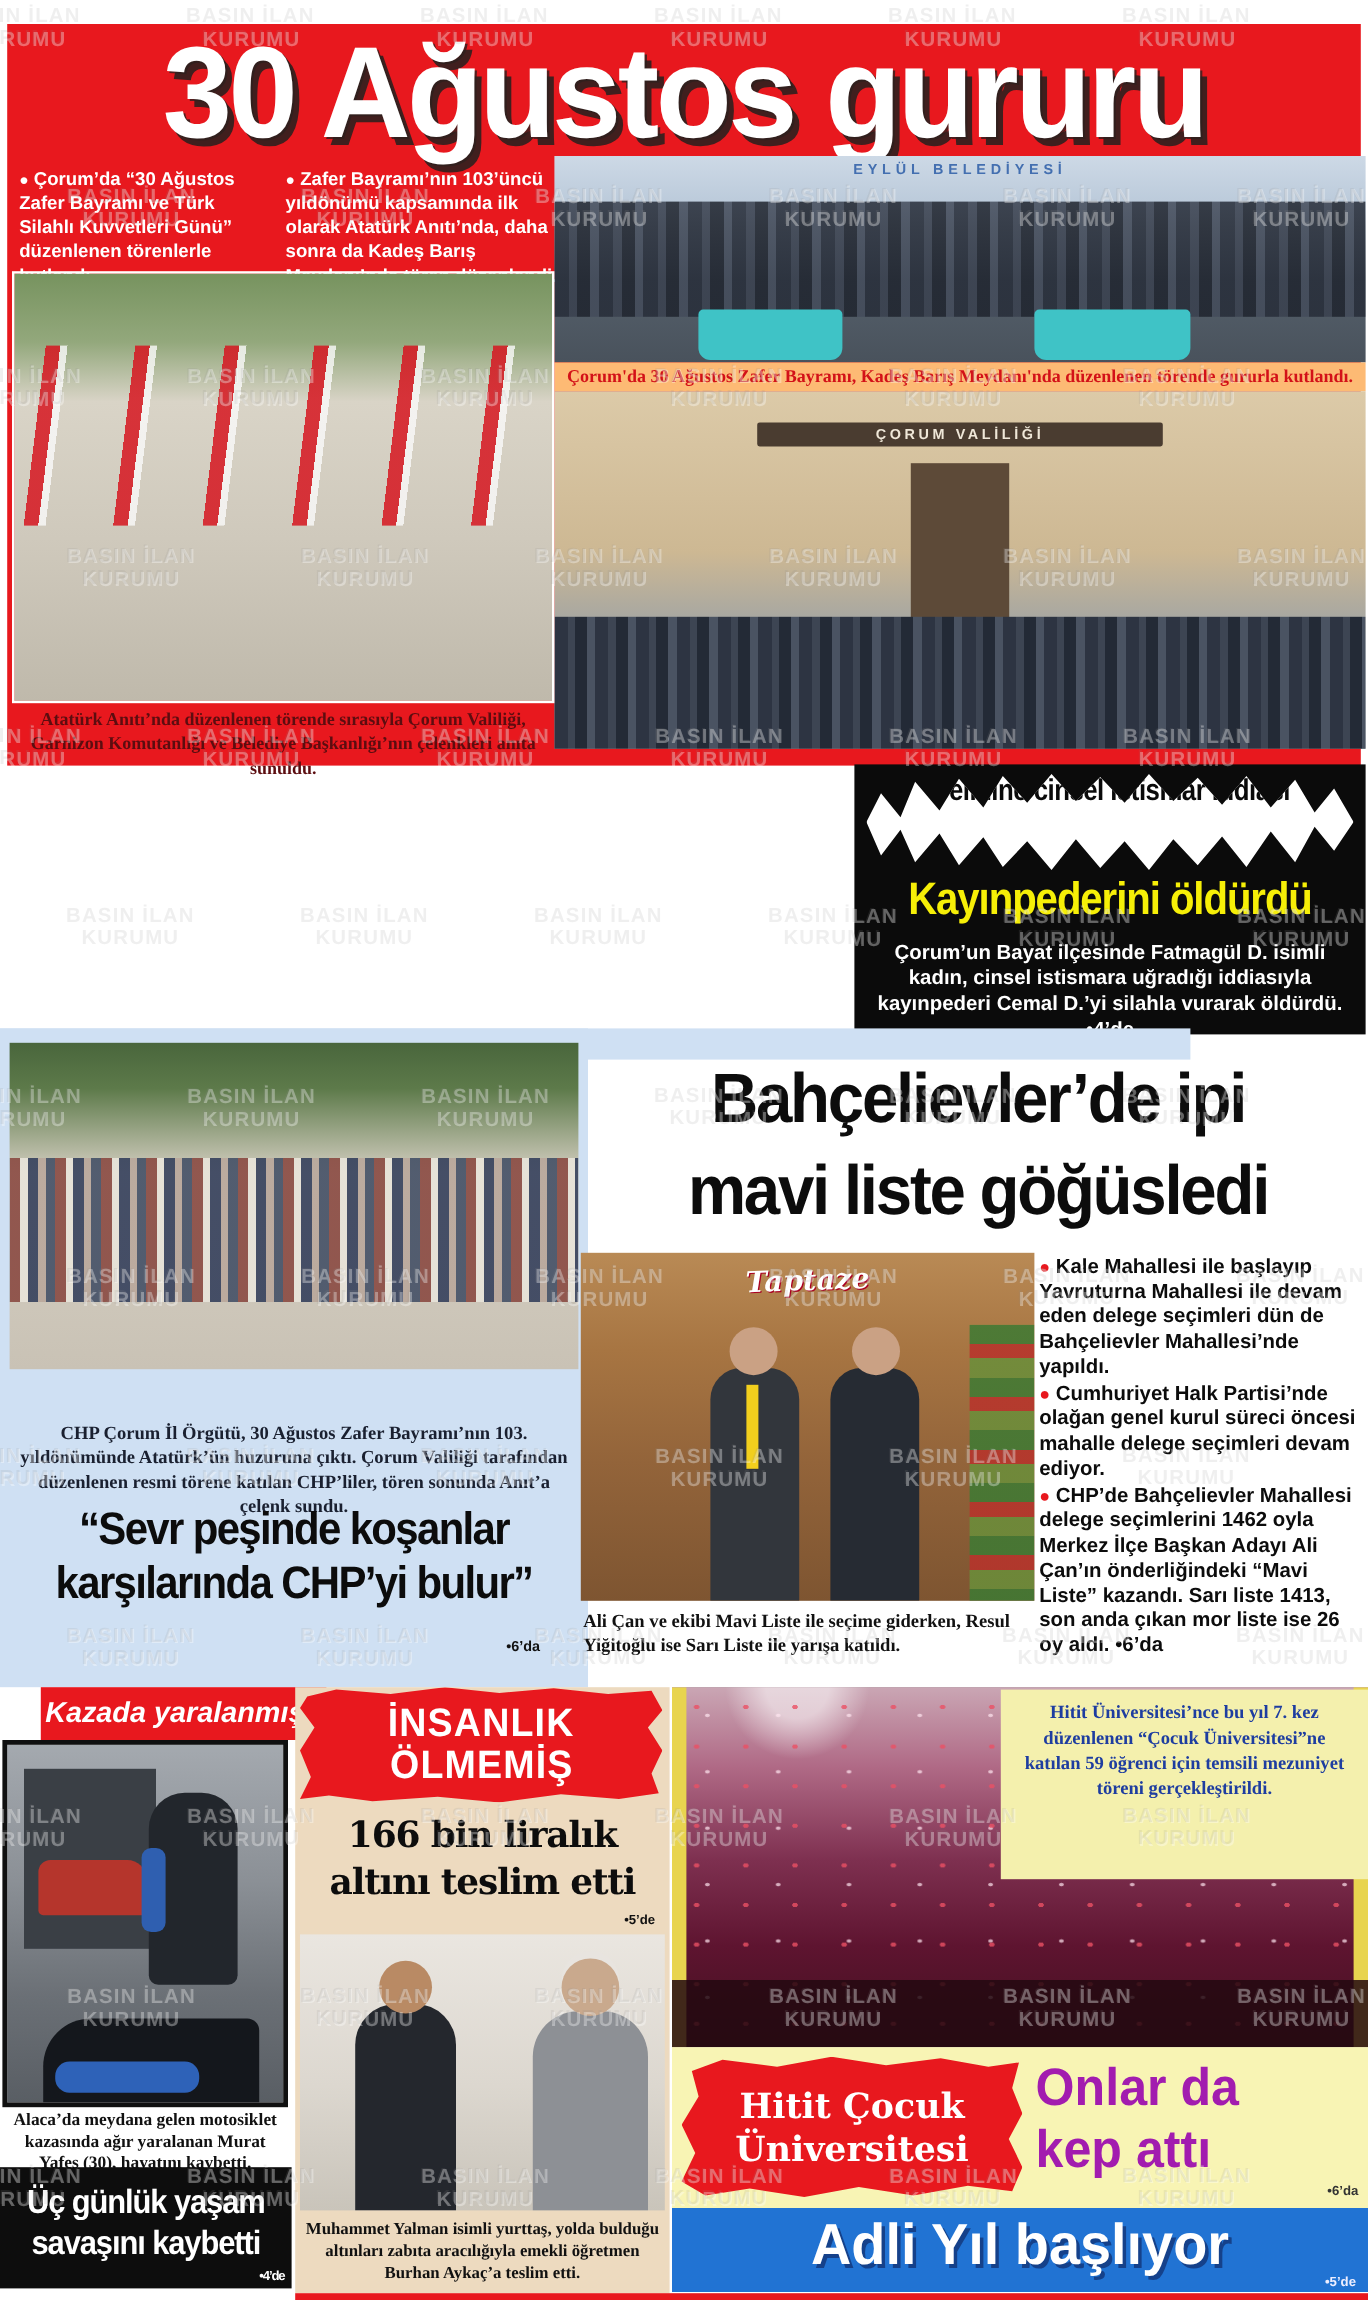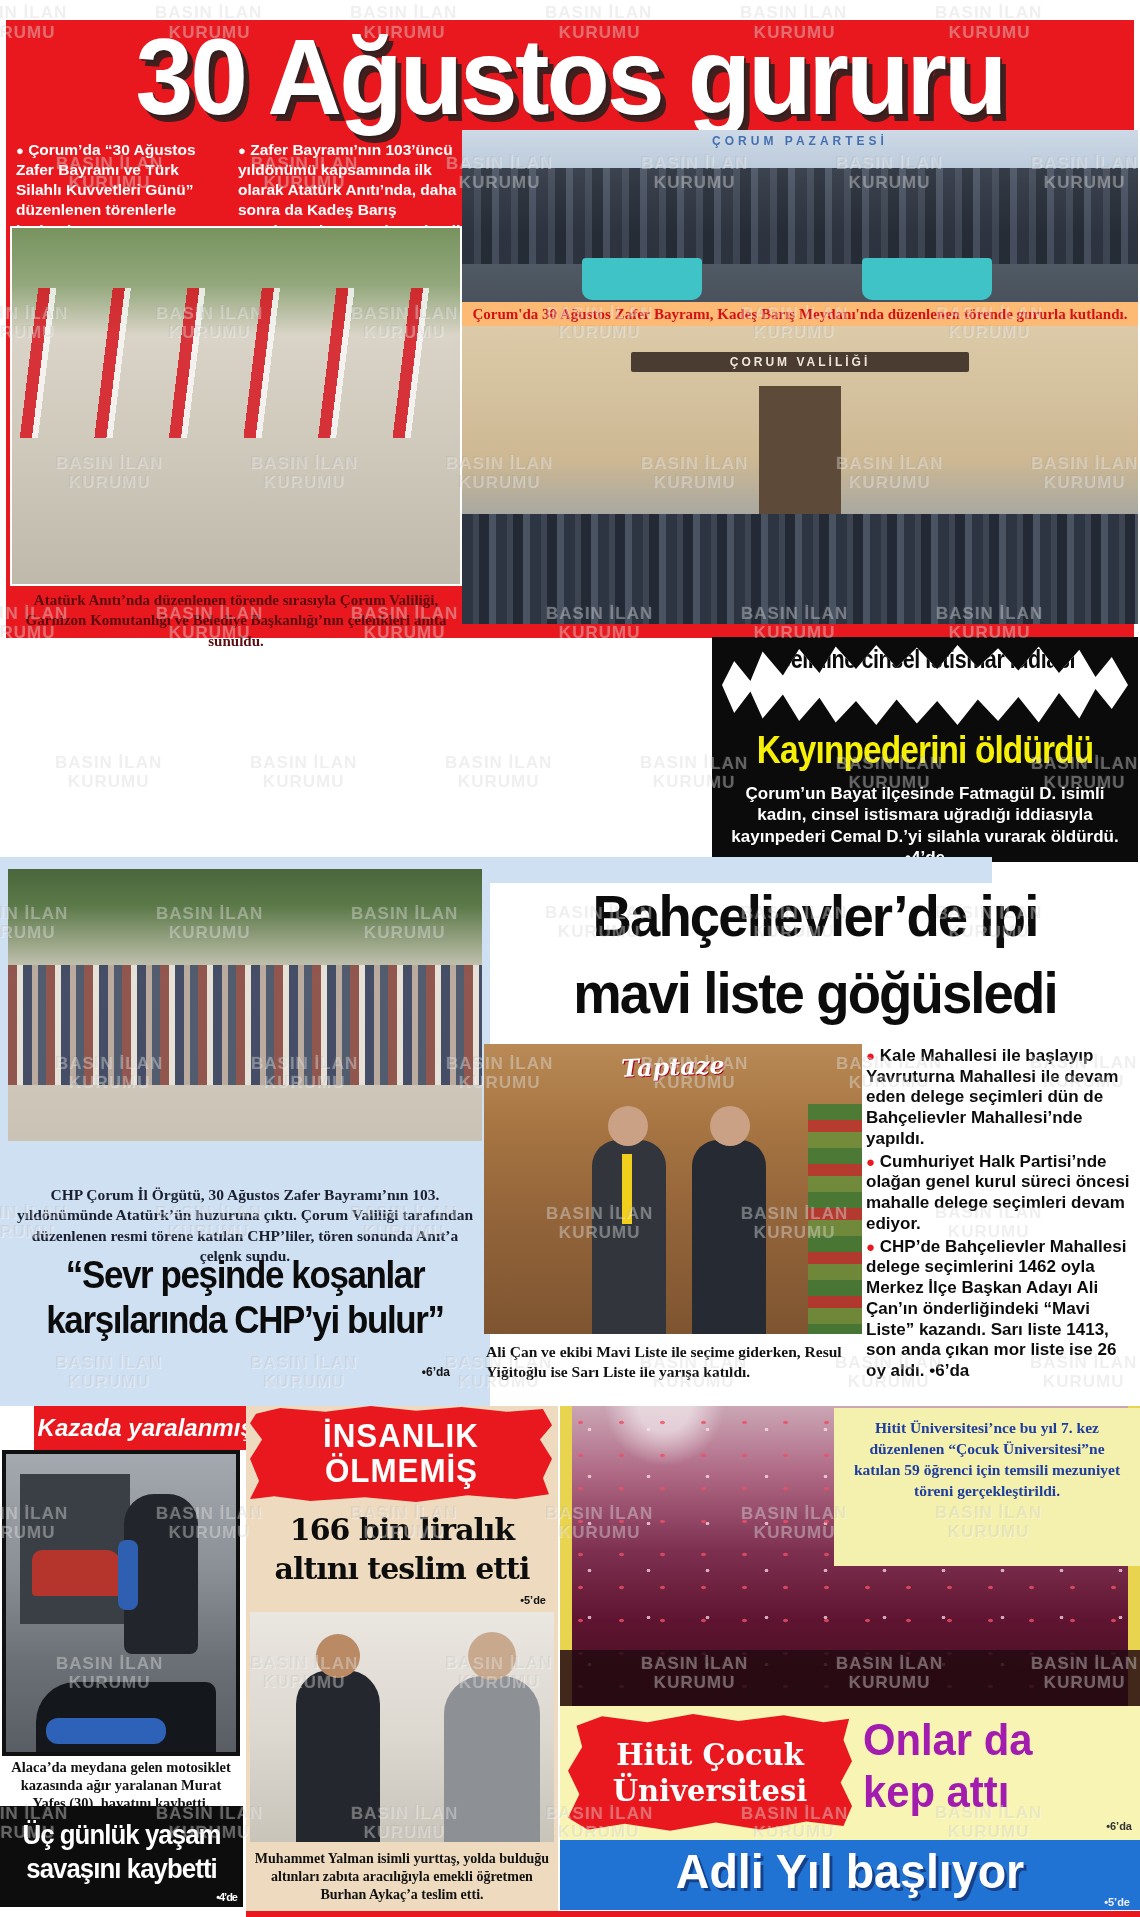--- a/index.html
+++ b/index.html
@@ -200,21 +200,21 @@
     <div class="banner-bullet b1">
       <span class="dot">●</span>
       <span>Çorum’da “30 Ağustos Zafer Bayramı ve Türk Silahlı Kuvvetleri Günü” düzenlenen törenlerle kutlandı.</span>
     </div>
     <div class="banner-bullet b2">
       <span class="dot">●</span>
       <span>Zafer Bayramı’nın 103’üncü yıldönümü kapsamında ilk olarak Atatürk Anıtı’nda, daha sonra da Kadeş Barış Meydanı’nda tören düzenlendi. •2’de</span>
     </div>
 
     <div class="ph photo-kades">
-      <div class="kades-sign">ÇORUM PAZARTESİ</div>
+      <div class="kades-sign">EYLÜL BELEDİYESİ</div>
       <div class="shape kades-crowd"></div>
       <div class="shape teal-table" style="left:120px;width:120px;"></div>
       <div class="shape teal-table" style="left:400px;width:130px;"></div>
     </div>
     <div class="photo-kades-caption">Çorum'da 30 Ağustos Zafer Bayramı, Kadeş Barış Meydanı'nda düzenlenen törende gururla kutlandı.</div>
     <div class="ph photo-valilik">
       <div class="valilik-sign">ÇORUM VALİLİĞİ</div>
       <div class="shape valilik-door"></div>
       <div class="shape valilik-crowd"></div>
     </div>

